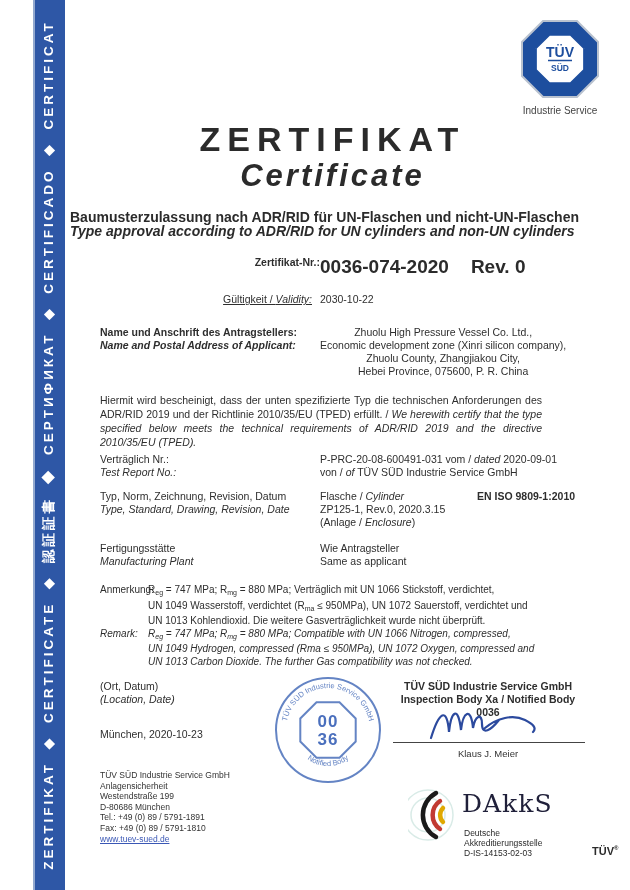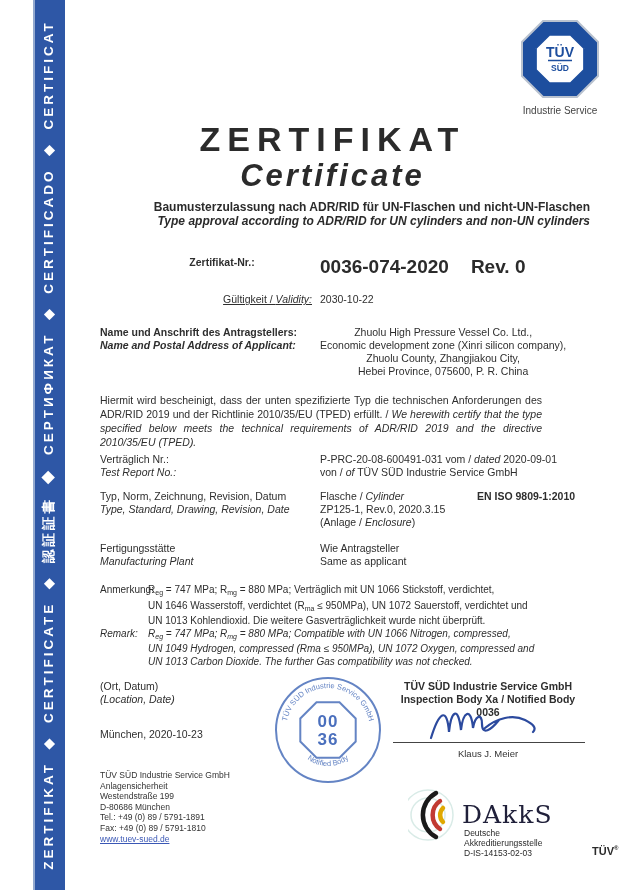--- a/index.html
+++ b/index.html
@@ -19,28 +19,28 @@
 
   
   .logo-wrap { left:512px; top:20px; width:96px; text-align:center; }
   .logo-caption { font-size:10px; color:#444; margin-top:3px; }
 
   
   .title-de { left:100px; top:120px; width:465px; text-align:center;
               font-size:34px; font-weight:bold; letter-spacing:7px; color:#2b2b2b; }
   .title-en { left:100px; top:158px; width:465px; text-align:center;
               font-size:31px; font-weight:bold; font-style:italic; letter-spacing:3px; color:#2b2b2b; }
-  .subtitle { left:70px; top:200px; width:520px; text-align:right; font-size:12px;
+  .subtitle { left:70px; top:210px; width:520px; text-align:left; font-size:14px;
               font-weight:bold; line-height:14px; color:#2b2b2b; }
   .subtitle .en { font-style:italic; }
 
   .lbl { font-size:10.5px; line-height:13px; color:#2e2e2e; }
   .b { font-weight:bold; } .i { font-style:italic; }
 
-  .certno-labels { left:116px; top:256px; width:212px; text-align:center; }
+  .certno-labels { left:108px; top:256px; width:212px; text-align:right; }
   .certno-value { left:320px; top:256px; font-size:19px; font-weight:bold; color:#2b2b2b; }
   .certno-value .rev { margin-left:22px; }
   .validity-row-label { left:100px; top:293px; width:212px; text-align:right;text-decoration:underline; }
   .validity-value { left:320px; top:293px; }
 
   .applicant-labels { left:100px; top:326px; width:215px; }
   .applicant-value { left:320px; top:326px;text-align:center; }
 
   .certify { left:100px; top:393px; width:442px; font-size:10.5px; line-height:14px;
              text-align:justify; color:#2e2e2e; }
@@ -61,21 +61,21 @@
   .sig-right { left:388px; top:680px; width:200px; text-align:center; }
   .sig-svg { position:absolute; left:425px; top:698px; }
   .sig-line { position:absolute; left:393px; top:742px; width:192px; border-top:1px solid #444; }
   .sig-name { position:absolute; left:388px; top:748px; width:200px; text-align:center; font-size:9.5px; color:#333; }
 
   .address { left:100px; top:770px; font-size:8.5px; line-height:10.6px; color:#333; }
   .address a { color:#3a57b5; text-decoration:underline; }
 
   .dakks { left:408px; top:788px; width:200px; }
   .dakks-row { display:flex; align-items:flex-start; }
-  .dakks-name { font-family:"DejaVu Serif", serif; font-size:25px; color:#20203a; letter-spacing:1px; margin-left:2px; margin-top:12px; }
+  .dakks-name { font-family:"DejaVu Serif", serif; font-size:25px; color:#20203a; letter-spacing:1px; margin-left:2px; margin-top:1px; }
   .dakks-sub { margin-left:56px; font-size:8.5px; line-height:10px; color:#2a2a2a; font-weight:500; }
   .tuv-mark { left:592px; top:845px; font-size:11px; font-weight:bold; color:#2b2b2b; }
   .tuv-mark sup { font-size:6px; }
 </style>
 </head>
 <body>
 
 <div class="page">
 
   <div class="band"></div>
@@ -153,21 +153,21 @@
   <div class="abs frow-value lbl" style="top:542px">
     <div>Wie Antragsteller</div>
     <div>Same as applicant</div>
   </div>
 
   <div class="abs remark">
     <div class="grid">
       <div>Anmerkung:</div>
       <div>
         <div><span>R</span><span class="sub">eg</span><span> = 747 MPa; R</span><span class="sub">mg</span><span> = 880 MPa; Verträglich mit UN 1066 Stickstoff, verdichtet,</span></div>
-        <div><span>UN 1646 Wasserstoff, verdichtet (R</span><span class="sub">ma</span><span> ≤ 950MPa), UN 1072 Sauerstoff, verdichtet und</span></div>
+        <div><span>UN 1049 Wasserstoff, verdichtet (R</span><span class="sub">ma</span><span> ≤ 950MPa), UN 1072 Sauerstoff, verdichtet und</span></div>
         <div>UN 1013 Kohlendioxid. Die weitere Gasverträglichkeit wurde nicht überprüft.</div>
       </div>
     </div>
     <div class="grid en">
       <div>Remark:</div>
       <div>
         <div><span>R</span><span class="sub">eg</span><span> = 747 MPa; R</span><span class="sub">mg</span><span> = 880 MPa; Compatible with UN 1066 Nitrogen, compressed,</span></div>
         <div>UN 1049 Hydrogen, compressed (Rma ≤ 950MPa), UN 1072 Oxygen, compressed and</div>
         <div>UN 1013 Carbon Dioxide. The further Gas compatibility was not checked.</div>
       </div>

